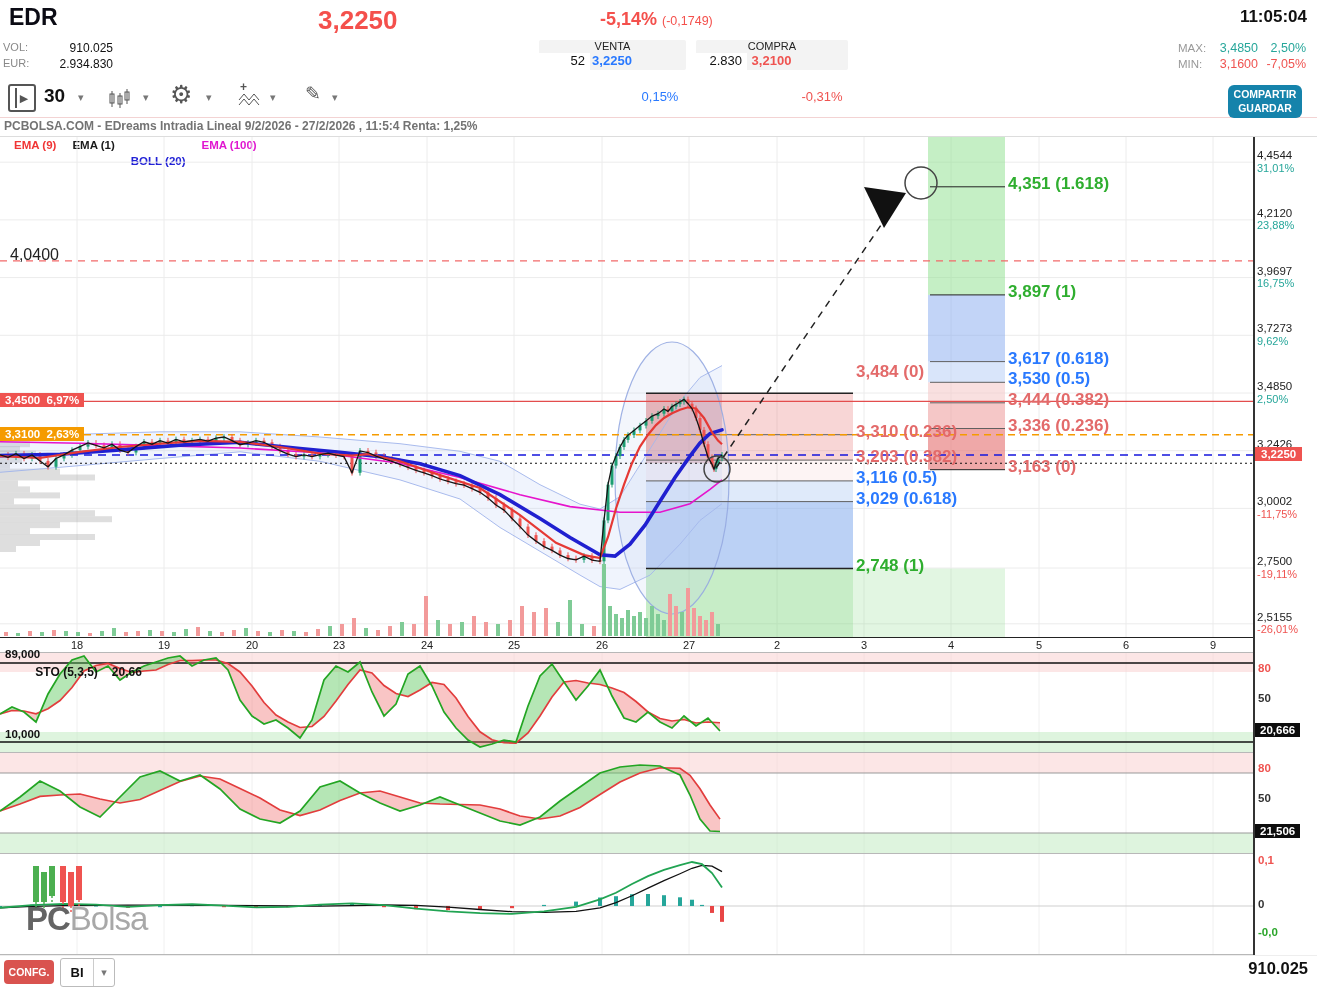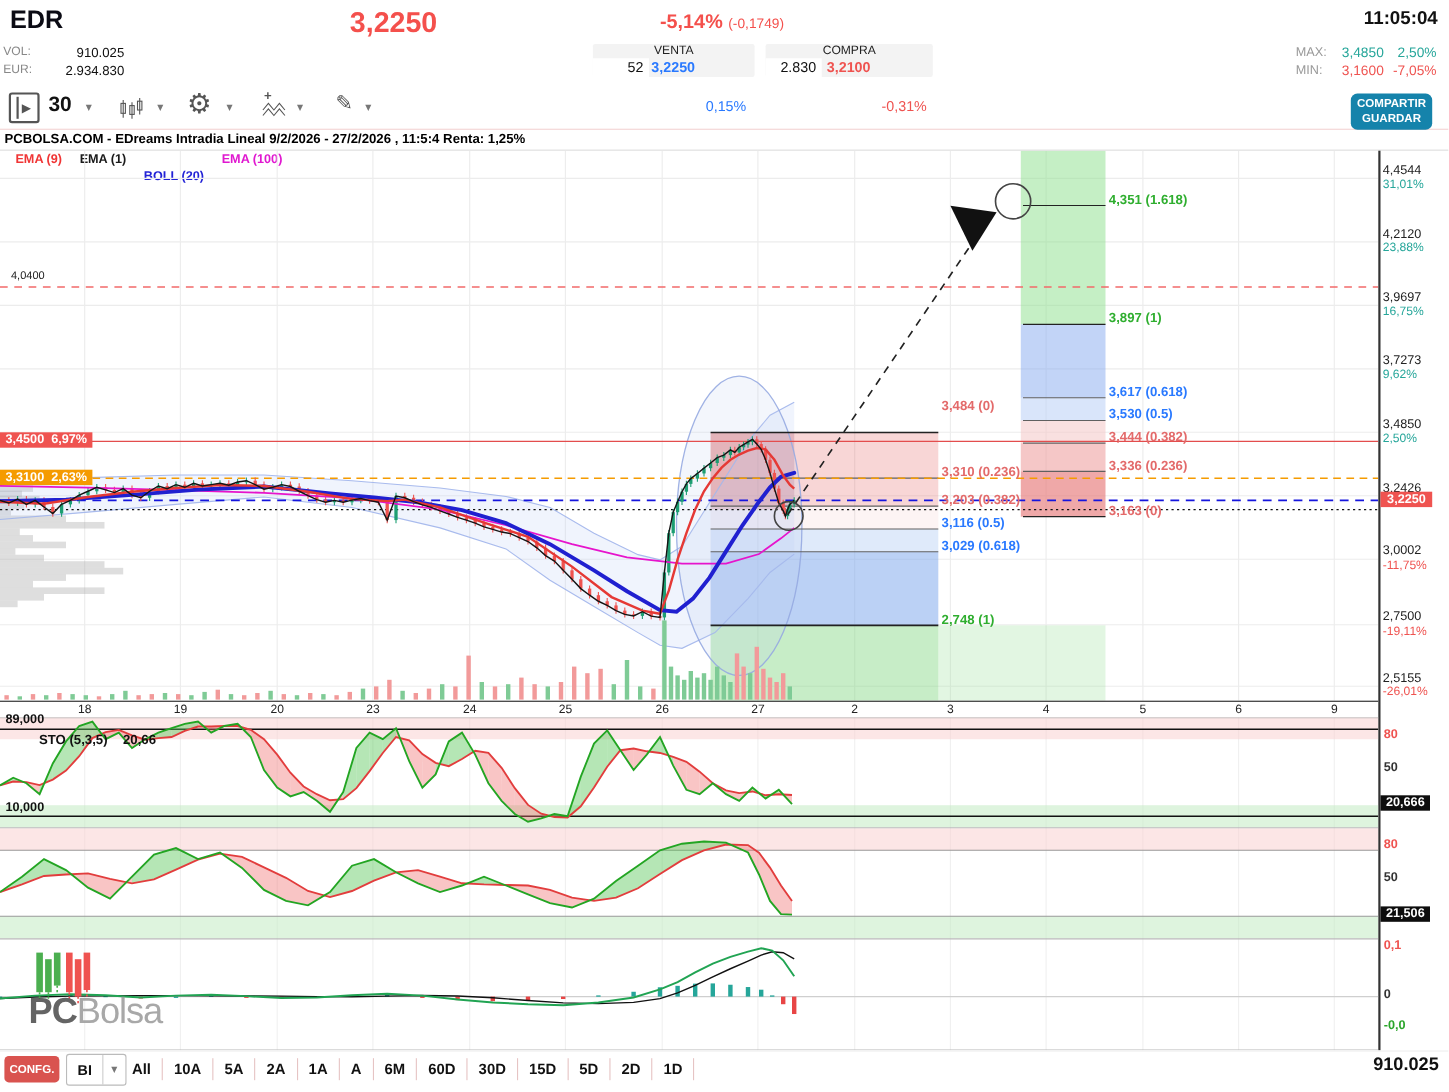--- a/index.html
+++ b/index.html
@@ -31,34 +31,34 @@
     font-size:10.5px;font-weight:700;text-align:center;line-height:14px;padding-top:2px;cursor:pointer;}
   
   .toolbar{left:0;top:78px;width:1317px;height:39px;border-bottom:1px solid #f3d3d3;}
   .caret{color:#777;font-size:11px;}
   .panel-icon{left:8px;top:6px;width:24px;height:24px;border:2px solid #555;border-radius:3px;display:flex;align-items:center;justify-content:center;}
   .panel-bar{position:absolute;left:5px;top:2px;bottom:2px;width:2px;background:#555;}
   .panel-icon .gl{font-size:11px;color:#555;margin-left:4px;}
   .tl-num{left:44px;top:7px;font-size:19px;font-weight:700;}
   .ic{color:#555;}
   
-  .ctitle{left:4px;top:119px;font-size:12px;font-weight:700;color:#000000;}
+  .ctitle{left:4px;top:119px;font-size:12px;font-weight:700;color:#737373;}
   .title-row{left:0;top:118px;width:1317px;height:18px;border-bottom:1px solid #ddd;}
   #legend{left:14px;top:139px;display:flex;gap:16px;font-size:11.5px;font-weight:600;}
   
   .yax{left:1257px;font-size:11.5px;line-height:12.5px;}
   .yax-p{color:#222;}
   .yax-pct{font-size:11px;}
   .xlab{top:639px;font-size:11px;color:#222;}
   .xaxis-strip{left:0;top:637px;width:1253px;height:15px;border-top:1.4px solid #222;}
   .axis-vline{left:1253px;top:137px;width:1.5px;height:818px;background:#333;}
-  .fiblab{font-size:12px;font-weight:700;white-space:nowrap;}
+  .fiblab{font-size:17px;font-weight:700;white-space:nowrap;}
   .lbadge{left:0;color:#fff;font-size:11.5px;font-weight:700;padding:1px 5px;white-space:pre;}
   .rbadge{left:1255px;background:#ef5350;color:#fff;font-size:11.5px;font-weight:700;padding:1px 6px;}
-  .lvl-lab{font-size:10px;color:#222;}
+  .lvl-lab{font-size:16px;color:#222;}
   
   .ind-title{font-size:12px;font-weight:700;color:#111;white-space:pre;}
   .ind-title .ind-val{margin-left:14px;}
   .ind-lvl{font-size:11.5px;font-weight:700;color:#111;}
   .ind-scale{left:1258px;font-size:11.5px;font-weight:700;}
   .ind-badge{left:1255px;background:#0d0d0d;color:#fff;font-size:11.5px;font-weight:700;padding:1px 5px;}
   .wm{left:26px;top:900px;font-size:33px;letter-spacing:-1px;opacity:.85;}
   .wm-b{font-weight:700;color:#4a4a4a;}
   .wm-l{color:#9a9a9a;}
   
@@ -733,35 +733,20 @@
   <div class="abs wm">
     <span class="wm-b">PC</span><span class="wm-l">Bolsa</span>
   </div>
 
   <div class="abs bottom-bar"></div>
   <div class="abs confg">CONFG.</div>
   <div class="abs bi-box">
     <span class="bi-cell">BI</span>
     <span class="bi-caret caret">▾</span>
   </div>
-  <div class="abs" id="ranges">
-      <span class="range-btn">All</span>
-      <span class="range-btn">10A</span>
-      <span class="range-btn">5A</span>
-      <span class="range-btn">2A</span>
-      <span class="range-btn">1A</span>
-      <span class="range-btn">A</span>
-      <span class="range-btn">6M</span>
-      <span class="range-btn">60D</span>
-      <span class="range-btn">30D</span>
-      <span class="range-btn">15D</span>
-      <span class="range-btn">5D</span>
-      <span class="range-btn">2D</span>
-      <span class="range-btn">1D</span>
-    </div>
   <div class="abs totvol">910.025</div>
 
 <div class="abs yax" style="top: 149.2px;">
       <div class="yax-p">4,4544</div>
       <div class="yax-pct" style="color: rgb(38, 166, 154);">31,01%</div>
     </div>
     <div class="abs yax" style="top: 206.9px;">
       <div class="yax-p">4,2120</div>
       <div class="yax-pct" style="color: rgb(38, 166, 154);">23,88%</div>
     </div>

